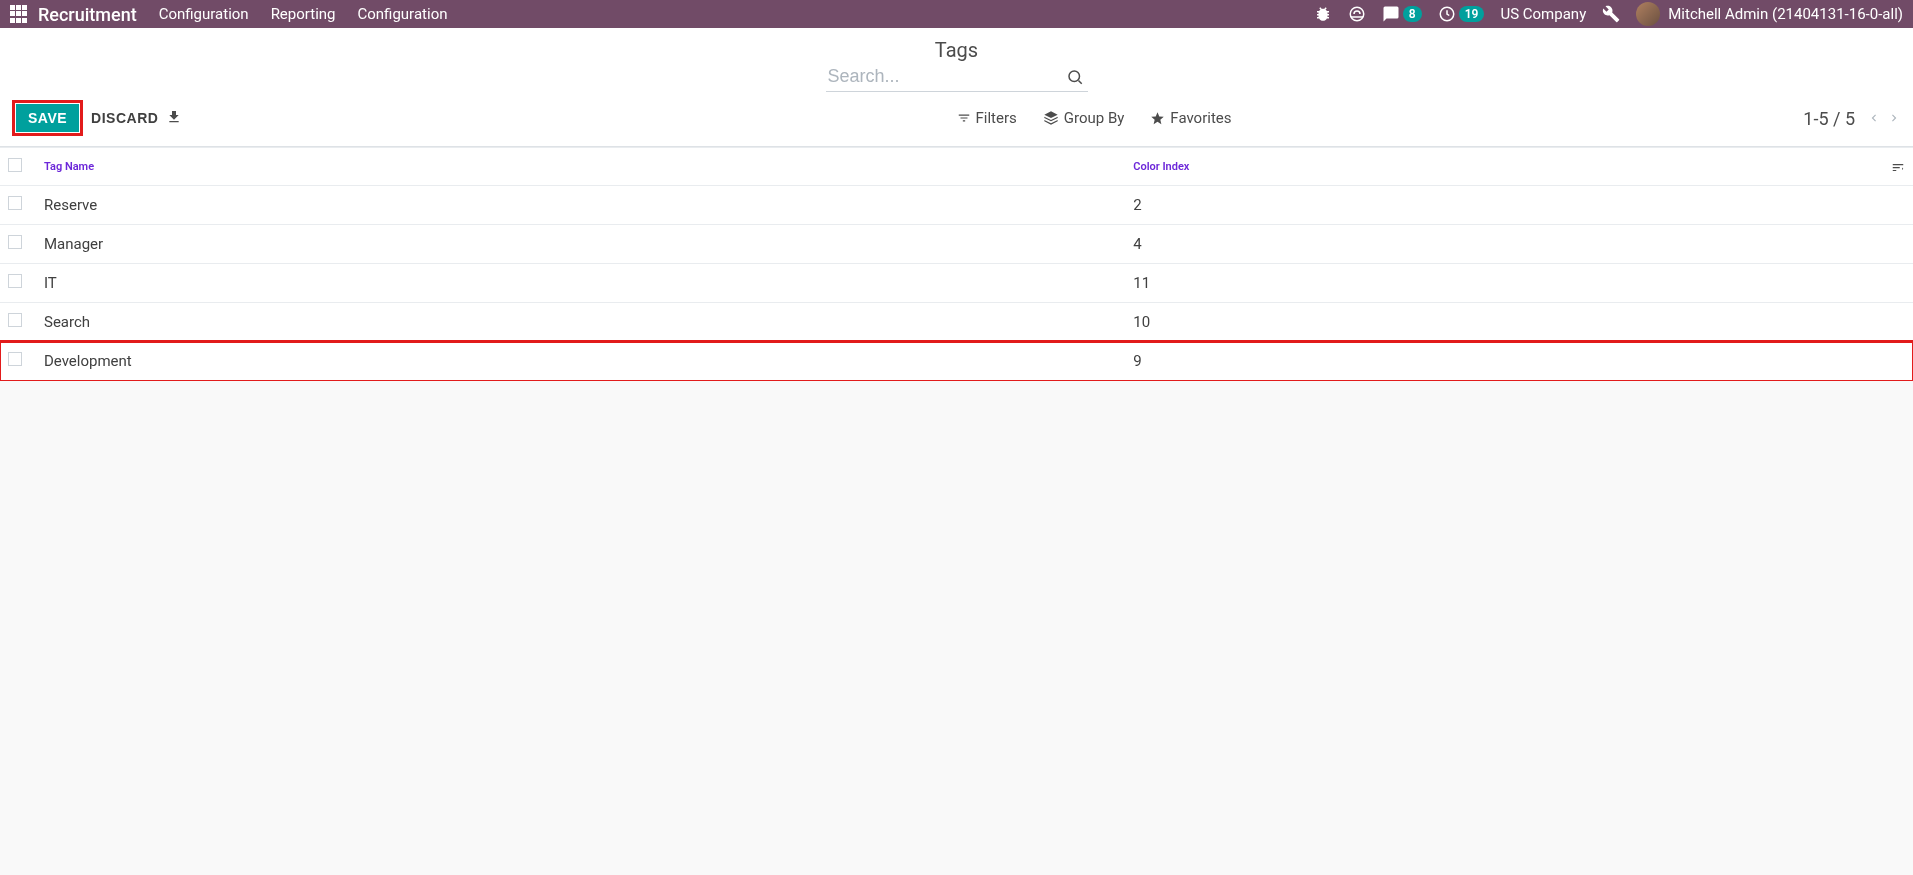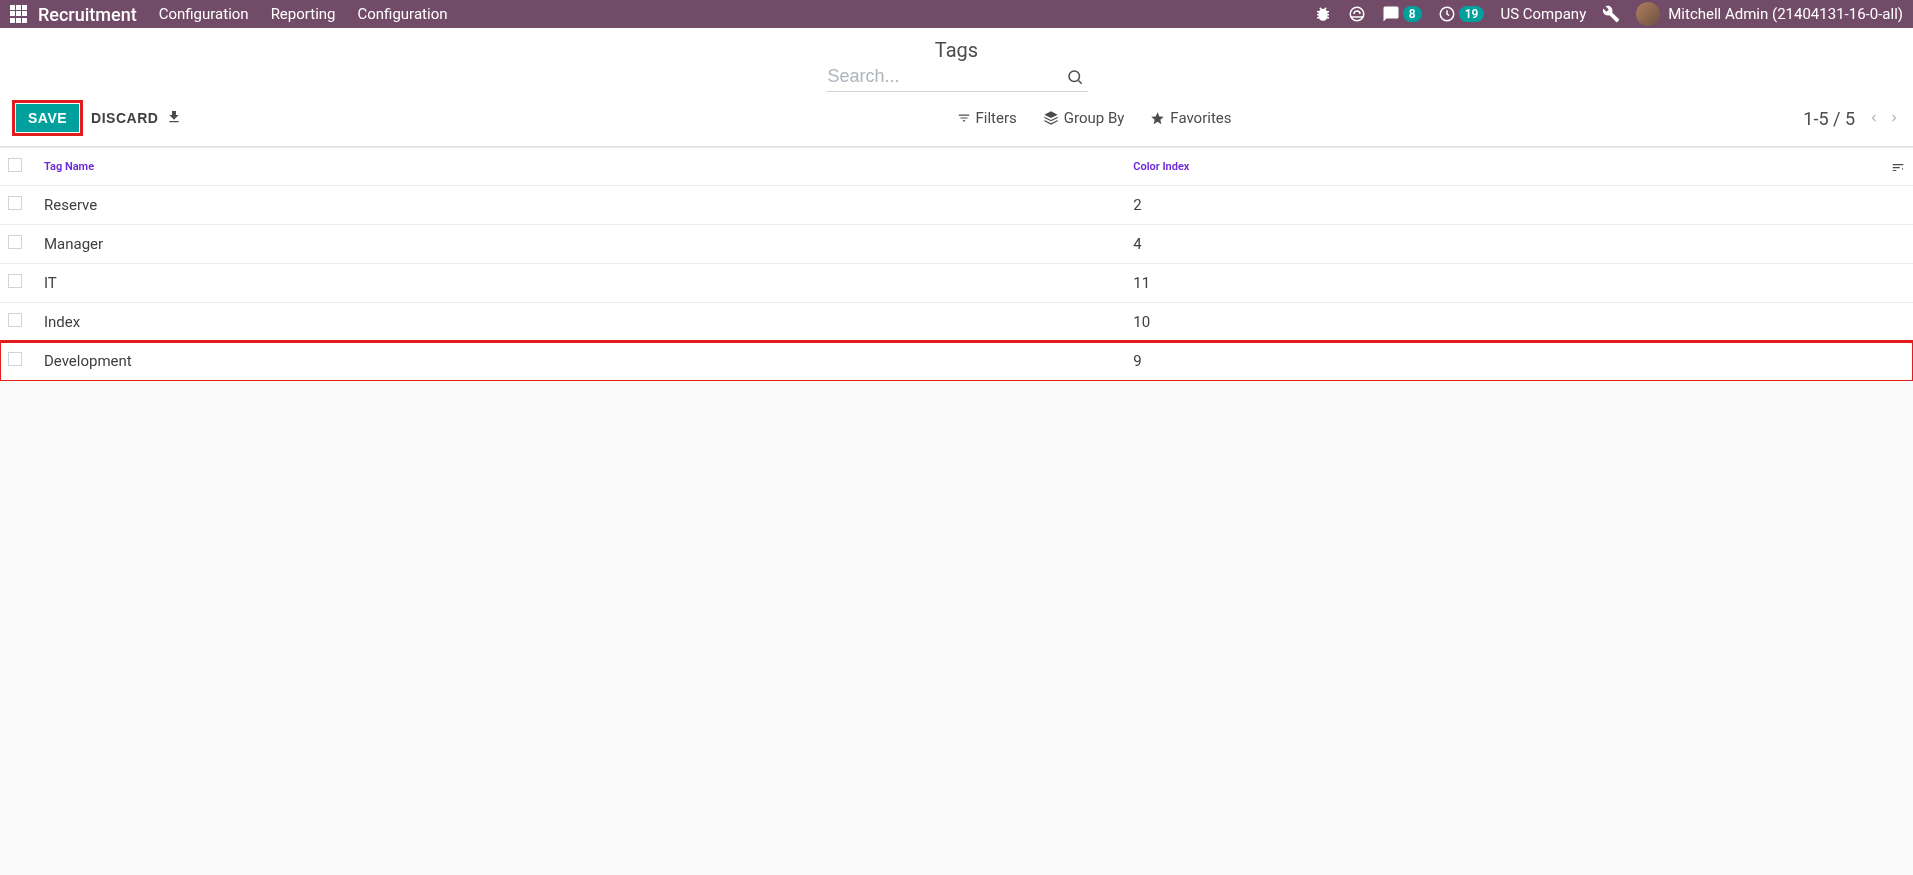--- a/index.html
+++ b/index.html
@@ -216,21 +216,21 @@
       <td></td>
     </tr>
     <tr>
       <td class="col-check"><span class="row-chk"></span></td>
       <td>IT</td>
       <td class="col-color">11</td>
       <td></td>
     </tr>
     <tr>
       <td class="col-check"><span class="row-chk"></span></td>
-      <td>Index</td>
+      <td>Search</td>
       <td class="col-color">10</td>
       <td></td>
     </tr>
     <tr class="hl-row">
       <td class="col-check"><span class="row-chk"></span></td>
       <td>Development</td>
       <td class="col-color">9</td>
       <td></td>
     </tr>
   </tbody>

